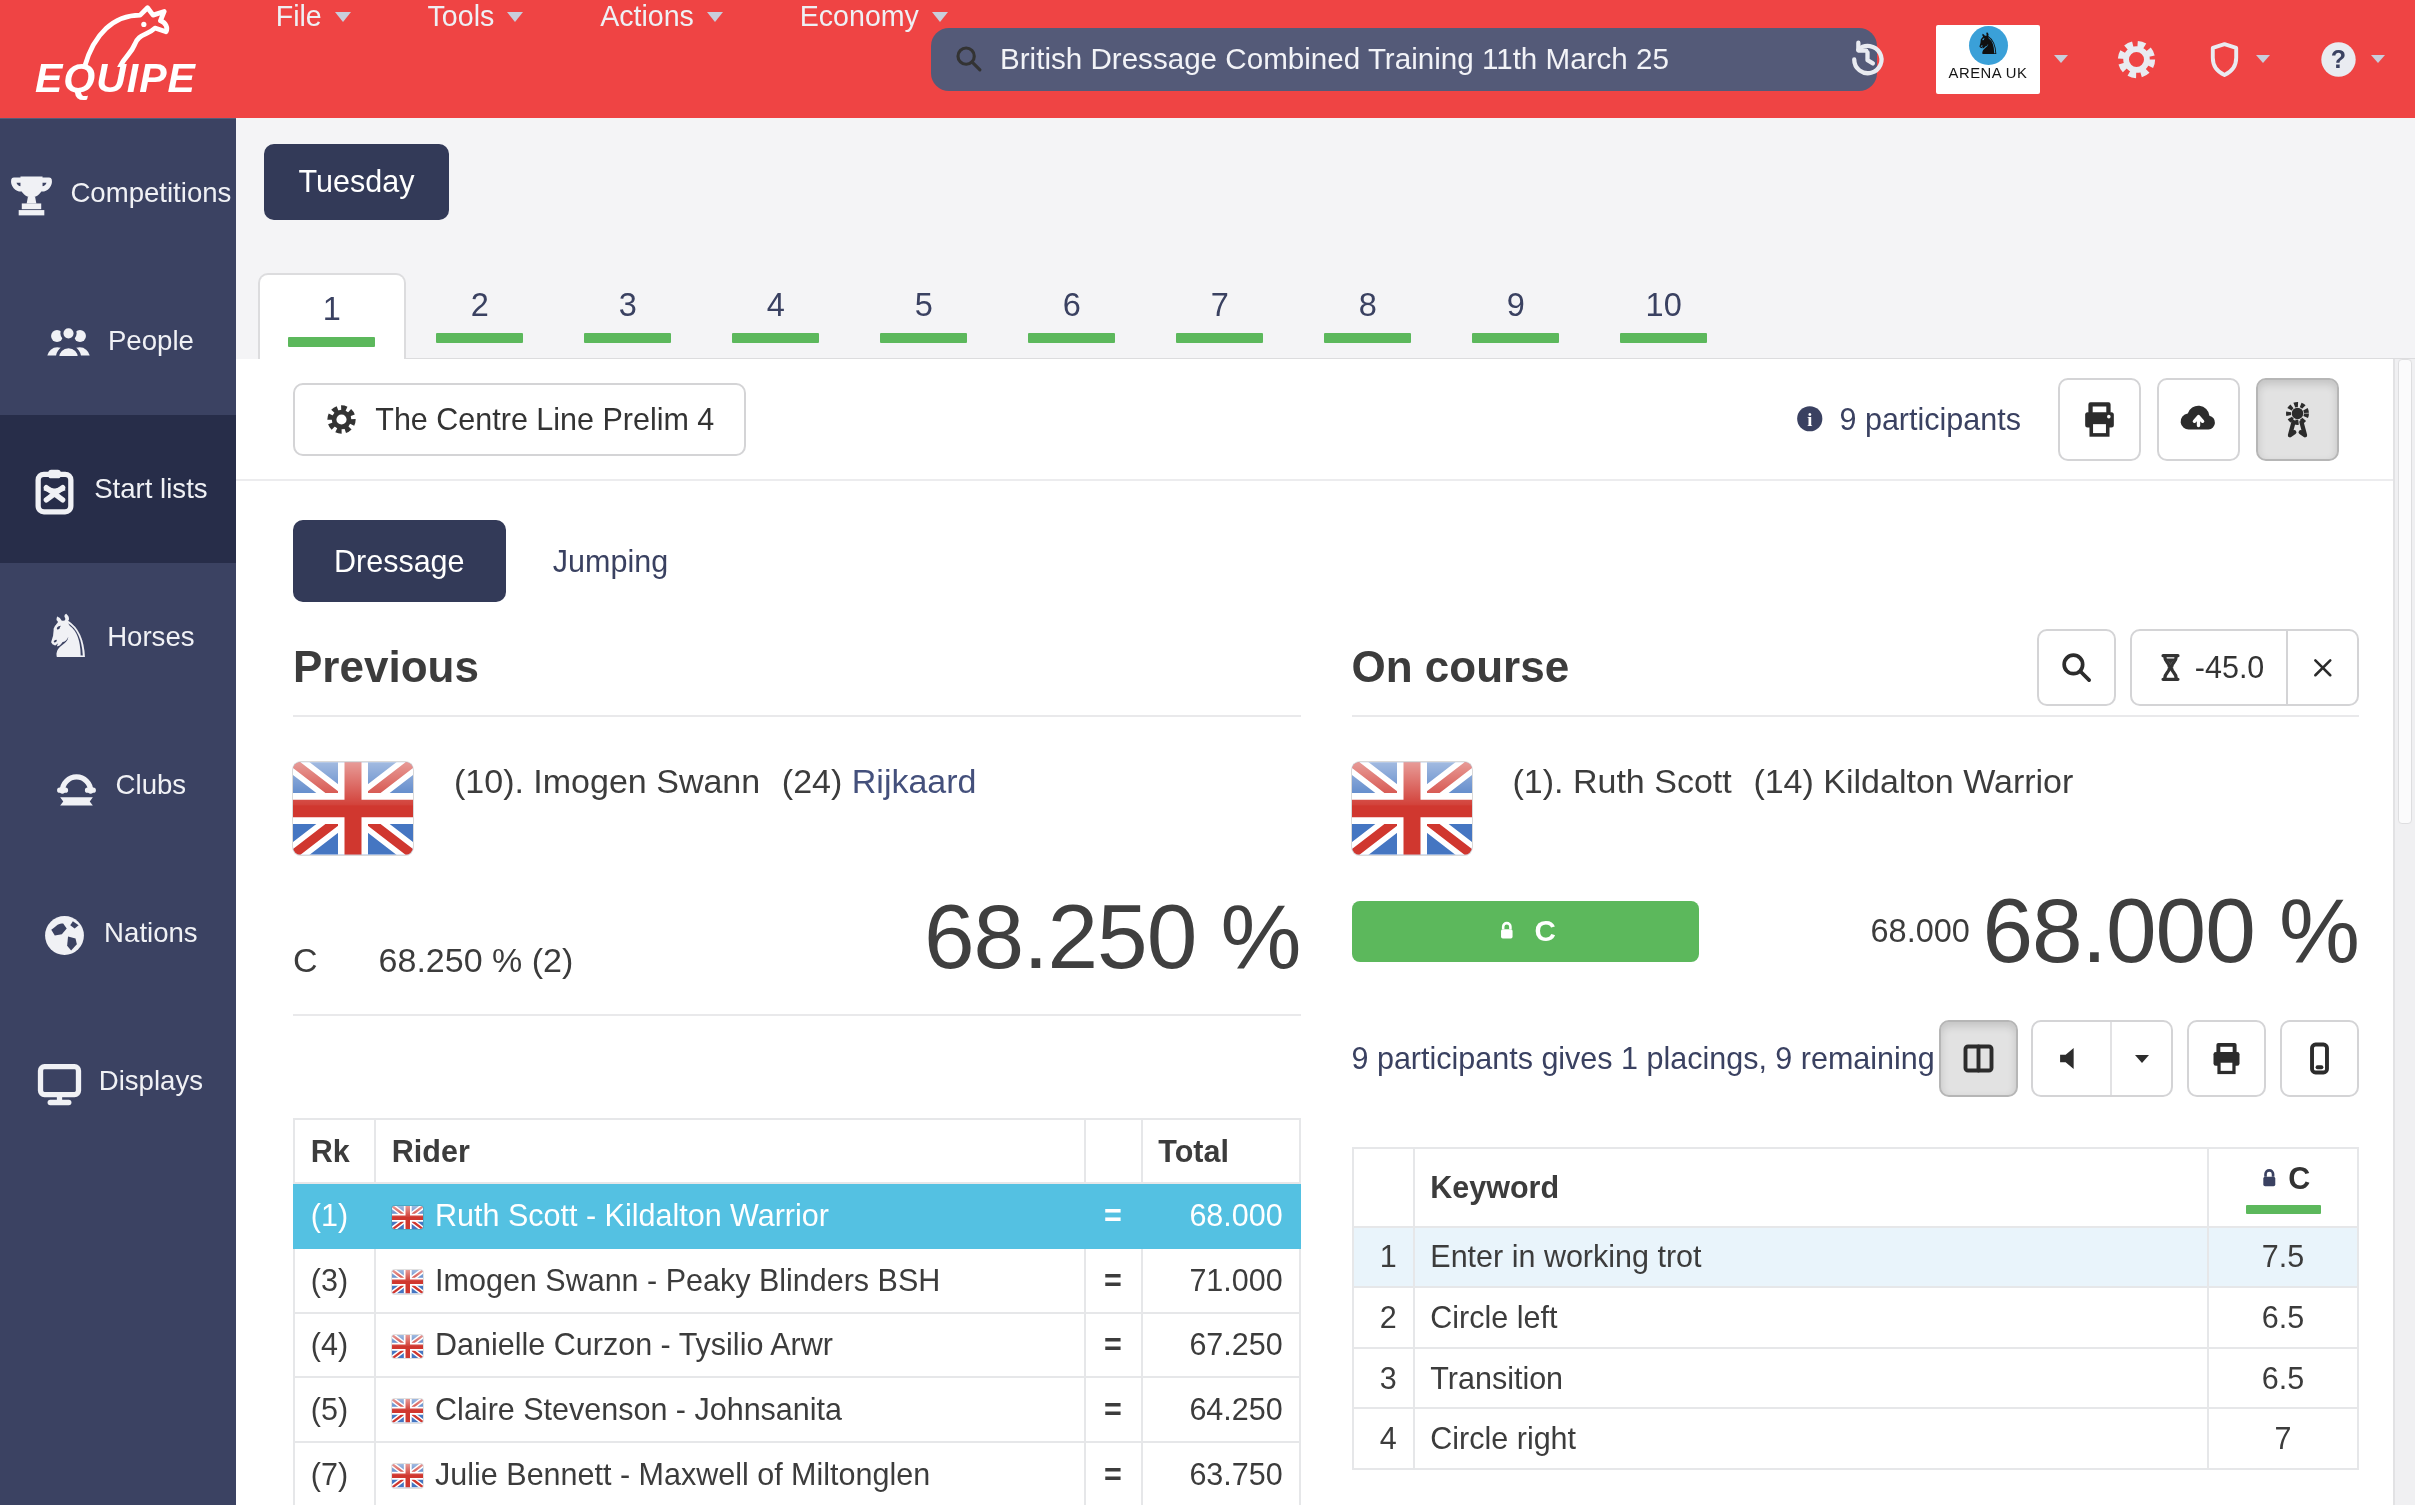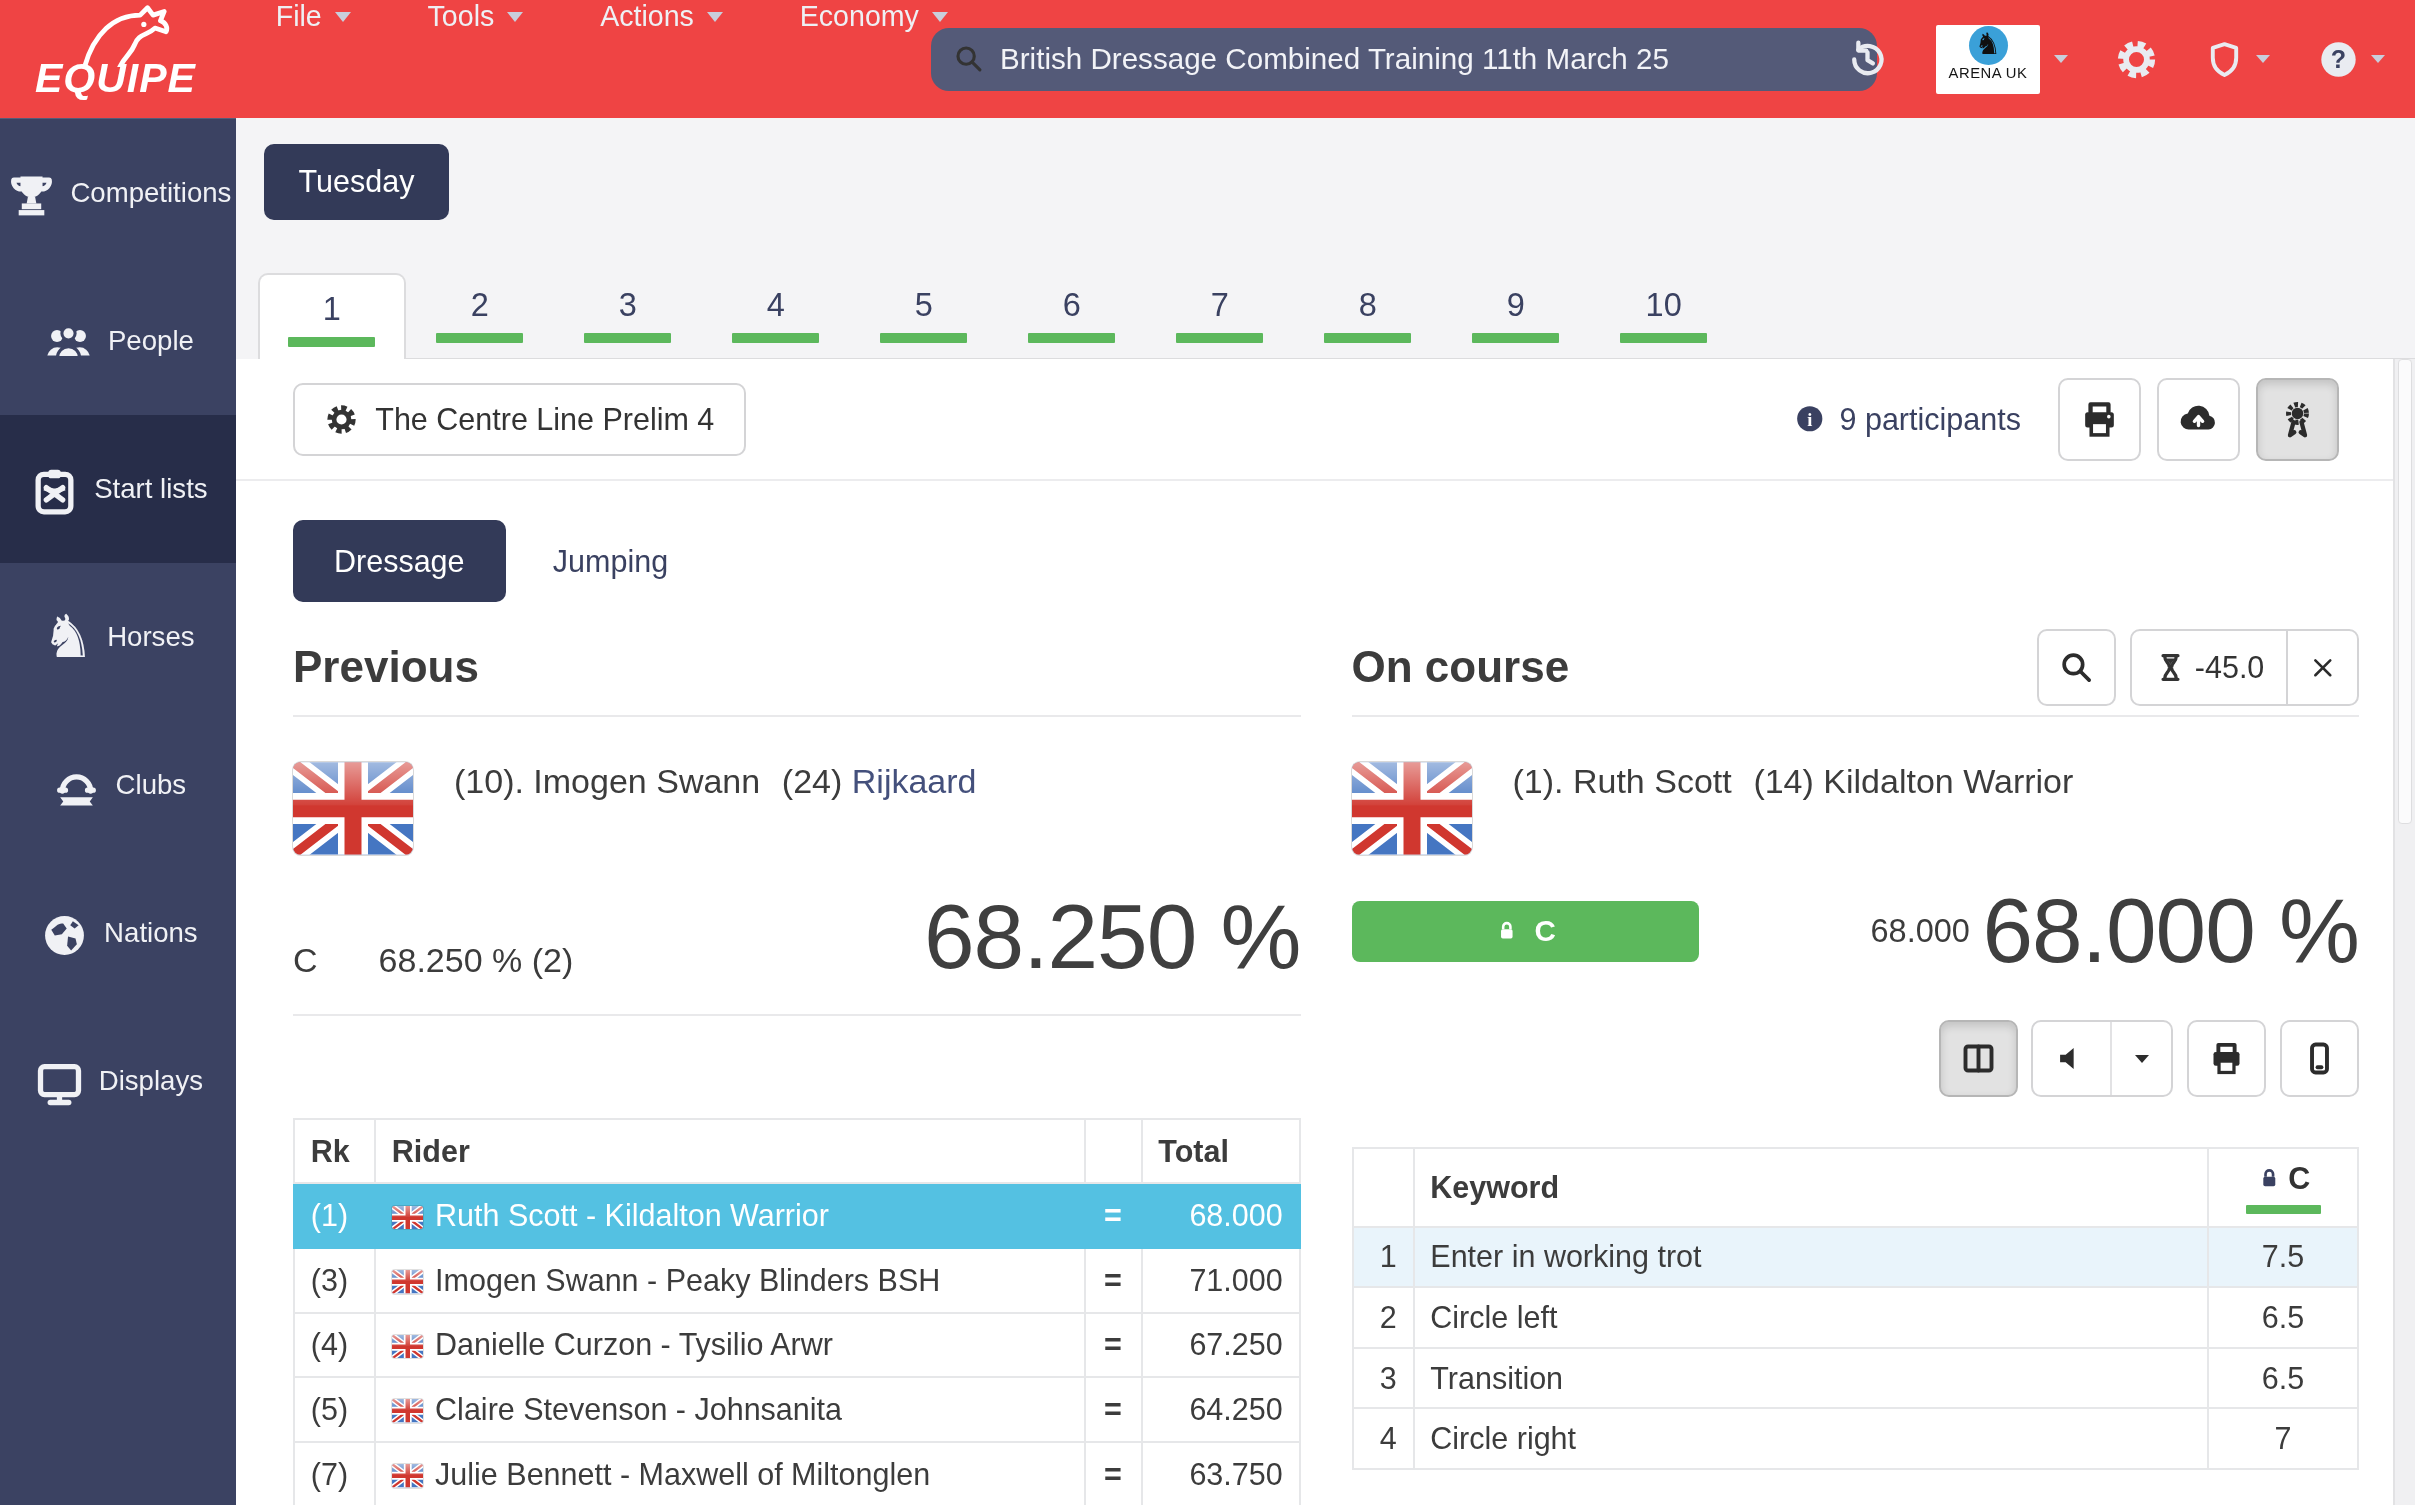--- a/index.html
+++ b/index.html
@@ -478,20 +478,21 @@
             <svg viewBox="0 0 24 24">
               <path d="M8.6 10.6 V8.2 a3.4 3.4 0 0 1 6.8 0 v2.4" fill="none" stroke="#fff" stroke-width="2.4"></path>
               <rect x="6.6" y="10.6" width="10.8" height="8.6" rx="1.6" fill="#fff"></rect>
             </svg>
             <span>C</span>
           </span>
           <span class="oc-judge-score">68.000</span>
           <span class="big-score">68.000 %</span>
         </div>
         <div class="note-row">
+          <span class="note-text">9 participants gives 1 placings, 9 remaining</span>
           <div class="note-tools">
             <span class="mini-btn active">
               <svg viewBox="0 0 24 24">
                 <rect x="4" y="4.6" width="16" height="14.8" rx="1.6" class="ic" stroke-width="2.2"></rect>
                 <line x1="12" y1="4.6" x2="12" y2="19.4" class="ic" stroke-width="2.2"></line>
               </svg>
             </span>
             <span class="mini-group">
               <span class="mini-seg">
                 <svg viewBox="0 0 24 24">

